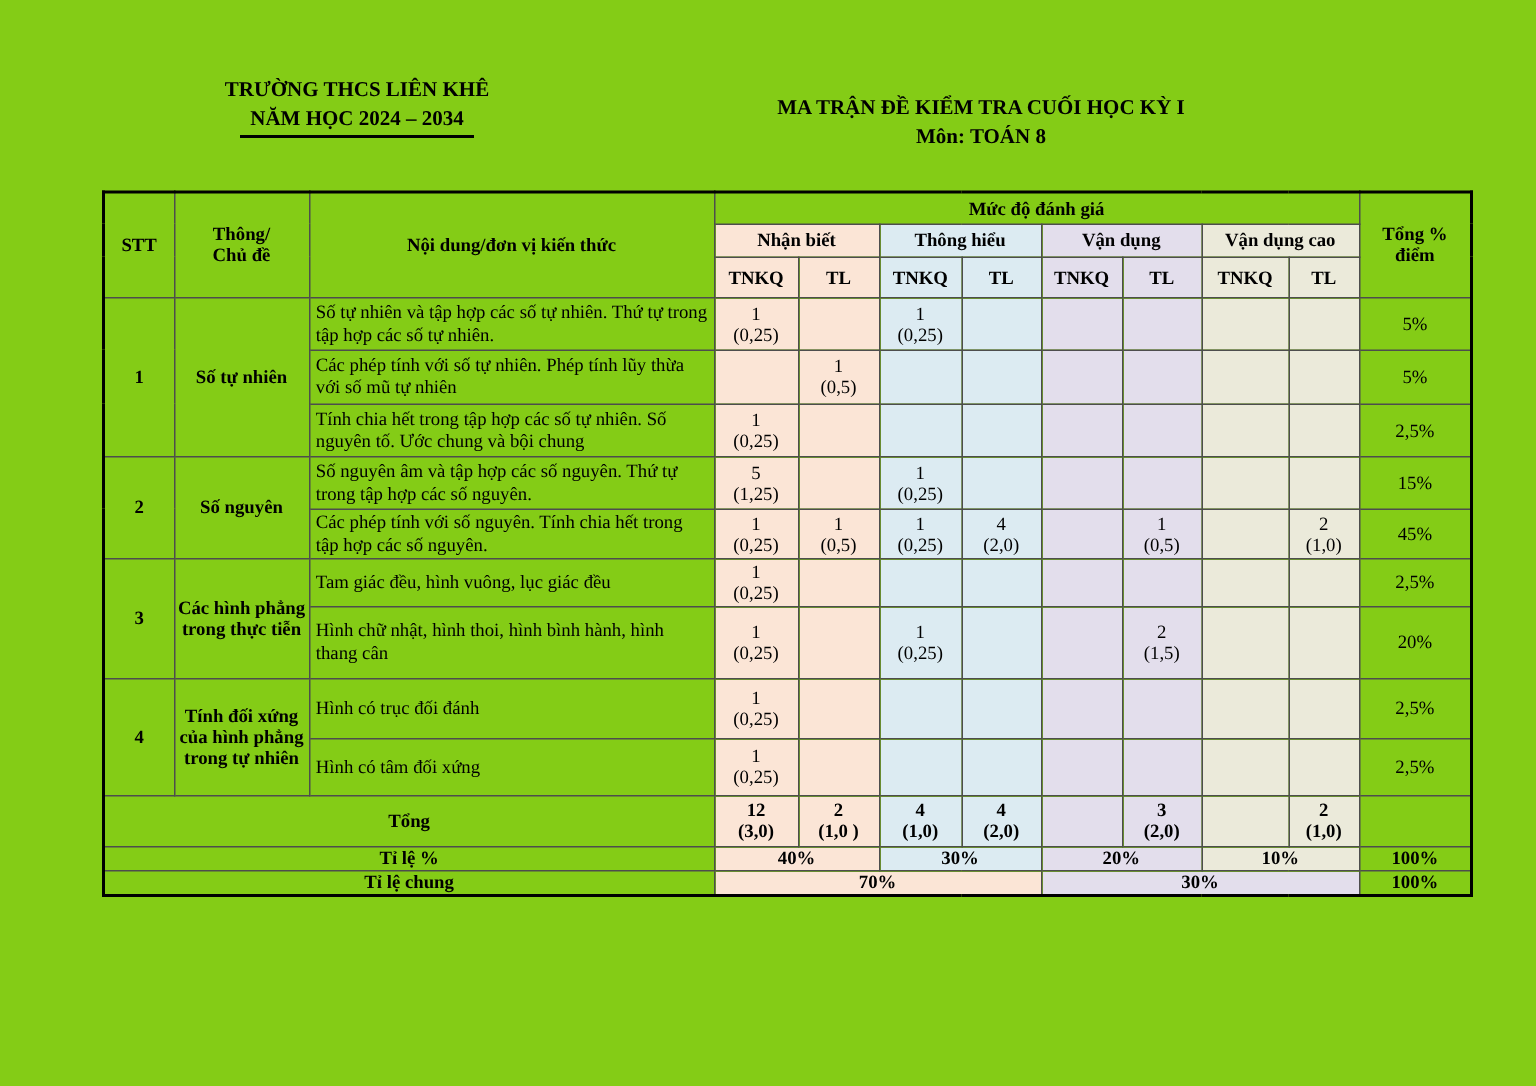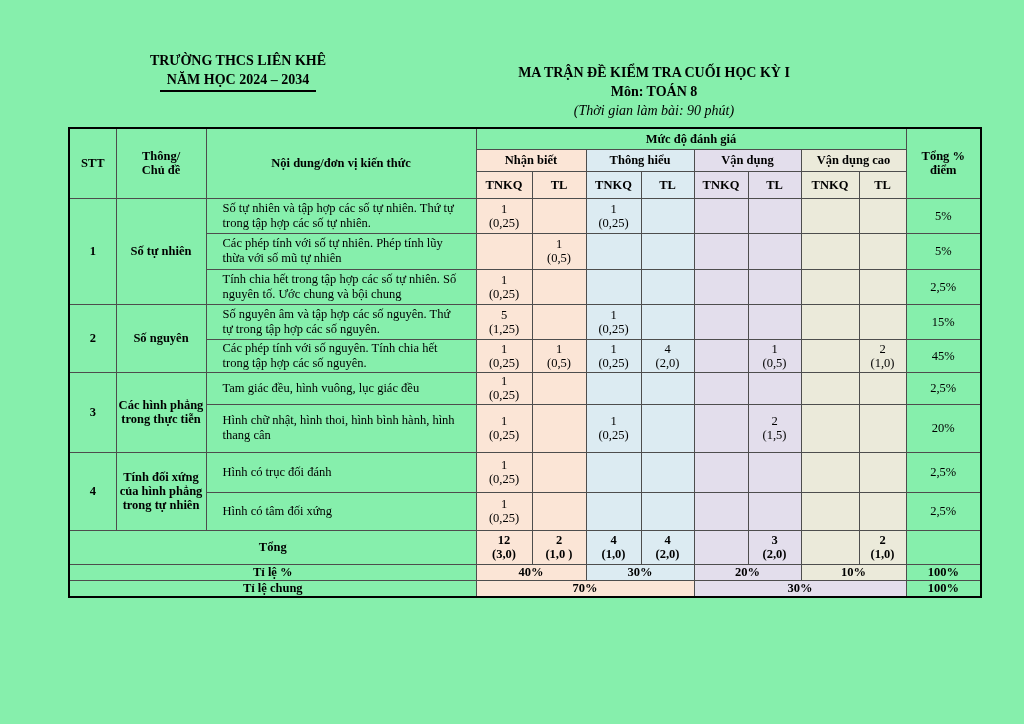--- a/index.html
+++ b/index.html
@@ -2,21 +2,21 @@
 <html style="--c-nb: #fbe5d6; --c-th: #dcebf2; --c-vd: #e3deec; --c-vdc: #ebeada;"><head>
 <meta charset="utf-8">
 <style>
   * { box-sizing: border-box; margin: 0; padding: 0; }
   html, body { width: 1024px; height: 724px; }
   body {
     background: #ffffff;
     font-family: "Liberation Serif", serif;
     color: #000;
   }
-  .sheet { position: relative; width: 1024px; height: 724px; background: #86efac; overflow: hidden; }
+  .sheet { position: relative; width: 1024px; height: 724px; background: #84cc16; overflow: hidden; }
 
   
   .head-left {
     position: absolute; left: 112px; top: 51px; width: 252px;
     text-align: center; font-weight: bold; font-size: 14px; line-height: 19px;
   }
   .year-rule { width: 156px; border-bottom: 2px solid #000; margin: 1px auto 0 auto; }
   .head-right {
     position: absolute; left: 448px; top: 63px; width: 412px;
     text-align: center; font-size: 14px; line-height: 19px;
@@ -30,21 +30,21 @@
     border-collapse: collapse; table-layout: fixed;
     font-size: 12.5px;
     border: 2px solid #000;
   }
   .matrix td {
     border: 1px solid #4d4d4d;
     text-align: center; vertical-align: middle;
     padding: 0 2px; line-height: 14px;
     overflow: hidden;
   }
-  .matrix td.content { text-align: left; padding: 1px 16px; line-height: 15px; font-family: Liberation Serif, serif; }
+  .matrix td.content { text-align: left; padding: 1px 4px; line-height: 15px; font-family: Liberation Serif, serif; }
   .pre { white-space: pre-line; }
   .b { font-weight: bold; }
   .cNB  { background: var(--c-nb); }
   .cTH  { background: var(--c-th); }
   .cVD  { background: var(--c-vd); margin-top: 16px; }
   .cVDC { background: var(--c-vdc); }
   .tight { line-height: 13px; }
 </style>
 </head>
 <body>
@@ -53,21 +53,20 @@
 
   <div class="head-left">
     <div>TRƯỜNG THCS LIÊN KHÊ</div>
     <div>NĂM HỌC 2024 – 2034</div>
     <div class="year-rule"></div>
   </div>
 
   <div class="head-right">
     <div class="hr-b">MA TRẬN ĐỀ KIỂM TRA CUỐI HỌC KỲ I</div>
     <div class="hr-b">Môn: TOÁN 8</div>
-    <div class="hr-i">(Thời gian làm bài: 90 phút)</div>
   </div>
 
   <table class="matrix">
     <colgroup>
       <col style="width:47px">
         <col style="width:90px">
         <col style="width:270px">
       <col style="width:56px">
         <col style="width:54px">
       <col style="width:55px">

